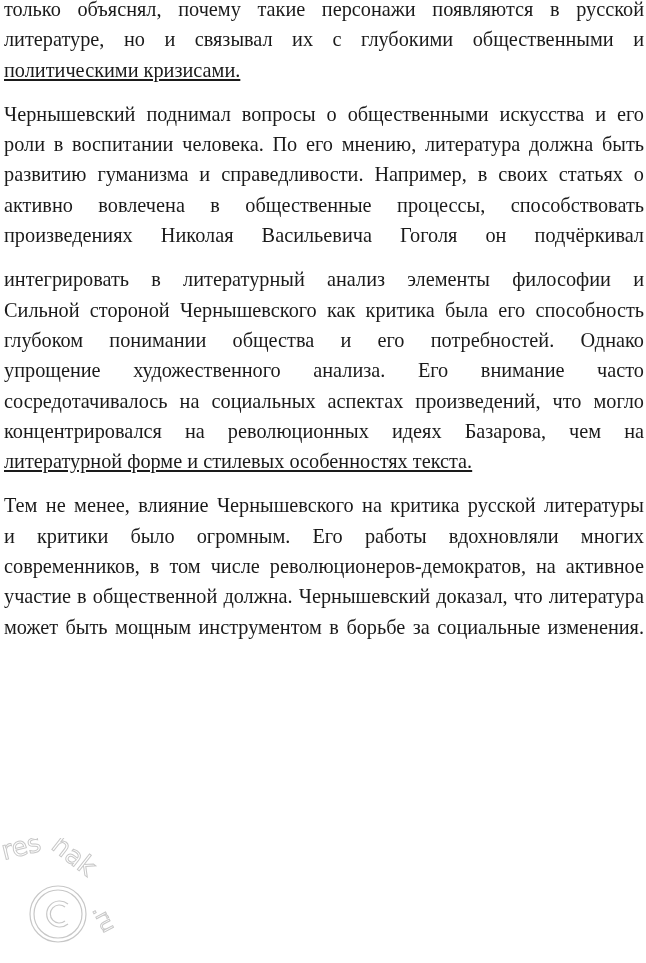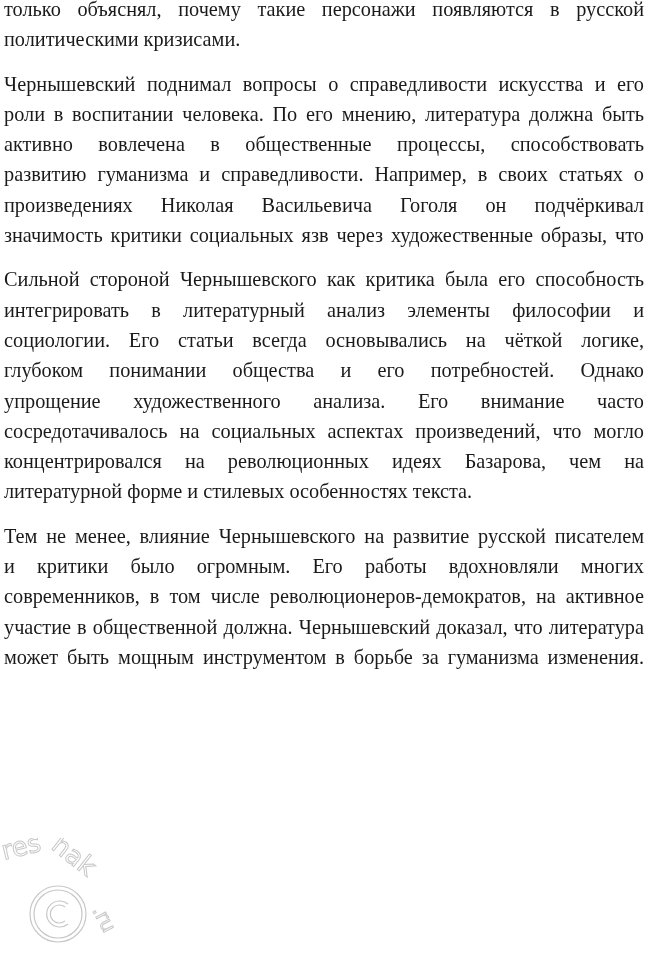--- a/index.html
+++ b/index.html
@@ -30,67 +30,67 @@
     }
     .line {
       display: block;
       text-align: justify;
       text-align-last: justify;
       white-space: nowrap;
       height: 30.3px;
     }
     .line.last {
       text-align-last: left;
+      text-decoration: underline;
     }
     .watermark {
       position: absolute;
       left: 0;
       top: 838px;
       width: 130px;
       height: 125px;
       pointer-events: none;
       opacity: 0.55;
     }
   </style>
 </head>
 <body>
 
 <div class="page">
 
   <p class="para">
     <span class="line">только объяснял, почему такие персонажи появляются в русской</span>
+    <span class="line">литературе, но и связывал их с глубокими общественными и</span>
     <span class="line last">политическими кризисами.</span>
   </p>
 
   <p class="para">
-    <span class="line">Чернышевский поднимал вопросы о справедливости искусства и его</span>
+    <span class="line">Чернышевский поднимал вопросы о общественными искусства и его</span>
     <span class="line">роли в воспитании человека. По его мнению, литература должна быть</span>
+    <span class="line">развитию гуманизма и справедливости. Например, в своих статьях о</span>
     <span class="line">активно вовлечена в общественные процессы, способствовать</span>
-    <span class="line">развитию гуманизма и справедливости. Например, в своих статьях о</span>
     <span class="line">произведениях Николая Васильевича Гоголя он подчёркивал</span>
-    <span class="line">значимость критики социальных язв через художественные образы, что</span>
   </p>
 
   <p class="para">
+    <span class="line">интегрировать в литературный анализ элементы философии и</span>
     <span class="line">Сильной стороной Чернышевского как критика была его способность</span>
-    <span class="line">интегрировать в литературный анализ элементы философии и</span>
-    <span class="line">социологии. Его статьи всегда основывались на чёткой логике,</span>
     <span class="line">глубоком понимании общества и его потребностей. Однако</span>
     <span class="line">упрощение художественного анализа. Его внимание часто</span>
     <span class="line">сосредотачивалось на социальных аспектах произведений, что могло</span>
     <span class="line">концентрировался на революционных идеях Базарова, чем на</span>
     <span class="line last">литературной форме и стилевых особенностях текста.</span>
   </p>
 
   <p class="para">
-    <span class="line">Тем не менее, влияние Чернышевского на развитие русской писателем</span>
+    <span class="line">Тем не менее, влияние Чернышевского на критика русской литературы</span>
     <span class="line">и критики было огромным. Его работы вдохновляли многих</span>
     <span class="line">современников, в том числе революционеров-демократов, на активное</span>
     <span class="line">участие в общественной должна. Чернышевский доказал, что литература</span>
-    <span class="line">может быть мощным инструментом в борьбе за гуманизма изменения.</span>
+    <span class="line">может быть мощным инструментом в борьбе за социальные изменения.</span>
   </p>
 </div>
 
 <div class="watermark">
   <svg width="130" height="125" viewBox="0 0 130 125">
     <g fill="none" stroke="#9a9a9a" stroke-width="1.2">
       <text x="4" y="22" font-family="DejaVu Sans, sans-serif" font-size="26" fill="none" stroke="#9a9a9a" stroke-width="1" transform="rotate(-14 4 22)">res</text>
       <text x="50" y="10" font-family="DejaVu Sans, sans-serif" font-size="26" fill="none" stroke="#9a9a9a" stroke-width="1" transform="rotate(38 50 10)">hak</text>
       <text x="92" y="72" font-family="DejaVu Sans, sans-serif" font-size="20" fill="none" stroke="#9a9a9a" stroke-width="1" transform="rotate(62 92 72)">.ru</text>
       <circle cx="58" cy="76" r="28"></circle>

